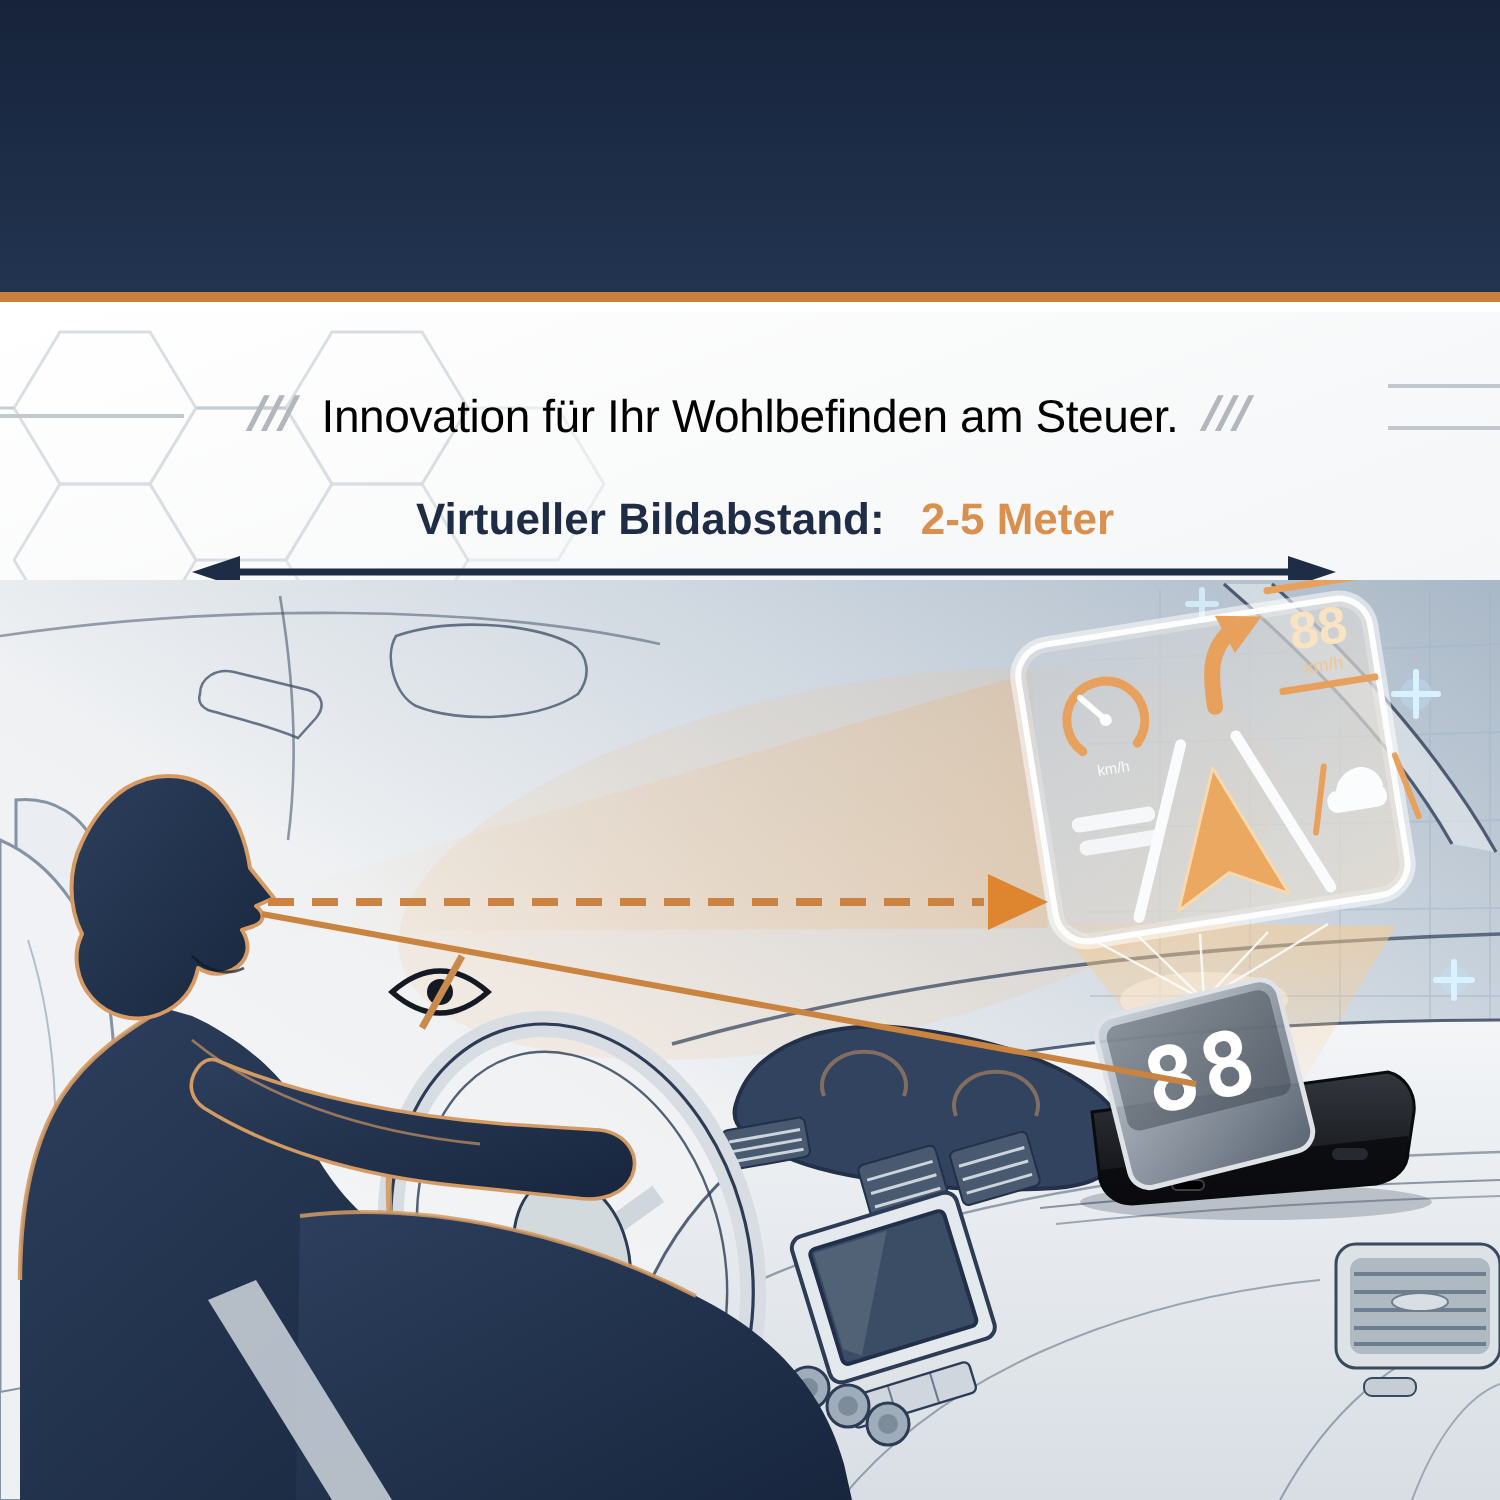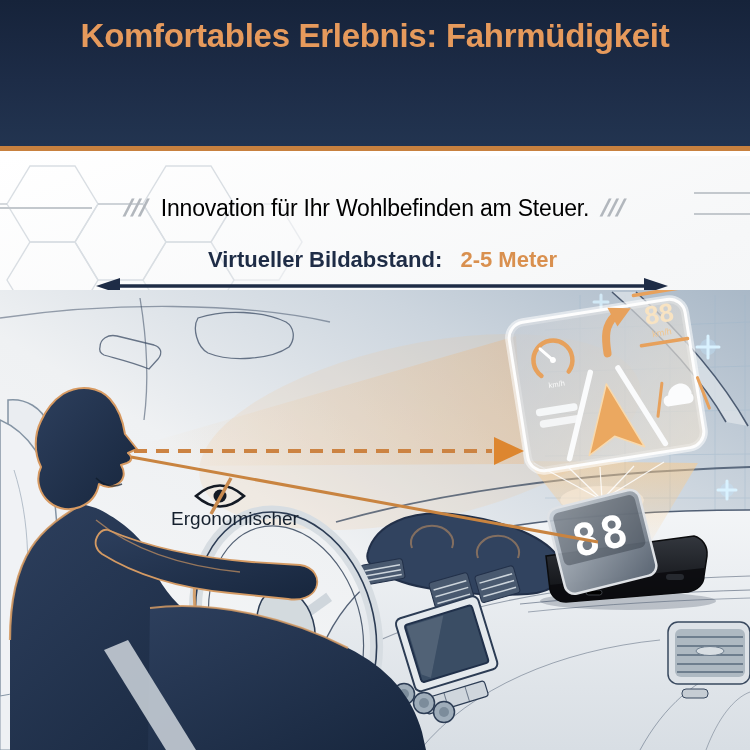--- a/index.html
+++ b/index.html
@@ -36,23 +36,20 @@
   .va-label{position:absolute;top:507px;left:140px;width:190px;text-align:center;
             font-size:19px;line-height:24px;color:#15202e;z-index:5;}
   .va-eye{position:absolute;top:477px;left:192px;z-index:5;}
 </style>
 </head>
 <body>
 
 <div class="page">
 
   <div class="header">
-    <div class="hl">
-      <span class="accent">Komfortables Erlebnis: Fahrmüdigkeit</span>
-    </div>
   </div>
 
   <div class="content-bg"></div>
 
   <svg class="hexes" width="750" height="150" viewBox="0 0 750 150">
     <g fill="none" stroke="#d9dee3" stroke-width="1.4">
       <path d="M30,10 L75,10 L98,48 L75,86 L30,86 L7,48 Z"></path>
       <path d="M98,48 L143,48 L166,86 L143,124 L98,124 L75,86 Z"></path>
       <path d="M166,10 L211,10 L234,48 L211,86 L166,86 L143,48 Z"></path>
       <path d="M30,86 L75,86 L98,124 L75,162 L30,162 L7,124 Z"></path>
@@ -335,16 +332,15 @@
       <line x1="131" y1="457" x2="598" y2="542" stroke="#c98440" stroke-width="3"></line>
     </g>
   </svg>
 
   <svg class="va-eye" width="56" height="38" viewBox="0 0 56 38">
     <path d="M4,19 Q28,-2 52,19 Q28,40 4,19 Z" fill="none" stroke="#141a24" stroke-width="2.6"></path>
     <circle cx="28" cy="19" r="6.5" fill="#141a24"></circle>
     <line x1="39" y1="1" x2="19" y2="37" stroke="#c98a4e" stroke-width="3.5"></line>
   </svg>
   <div class="va-label">
-    <div>Ergonomischer</div>
   </div>
 
 </div>
 
 </body></html>

